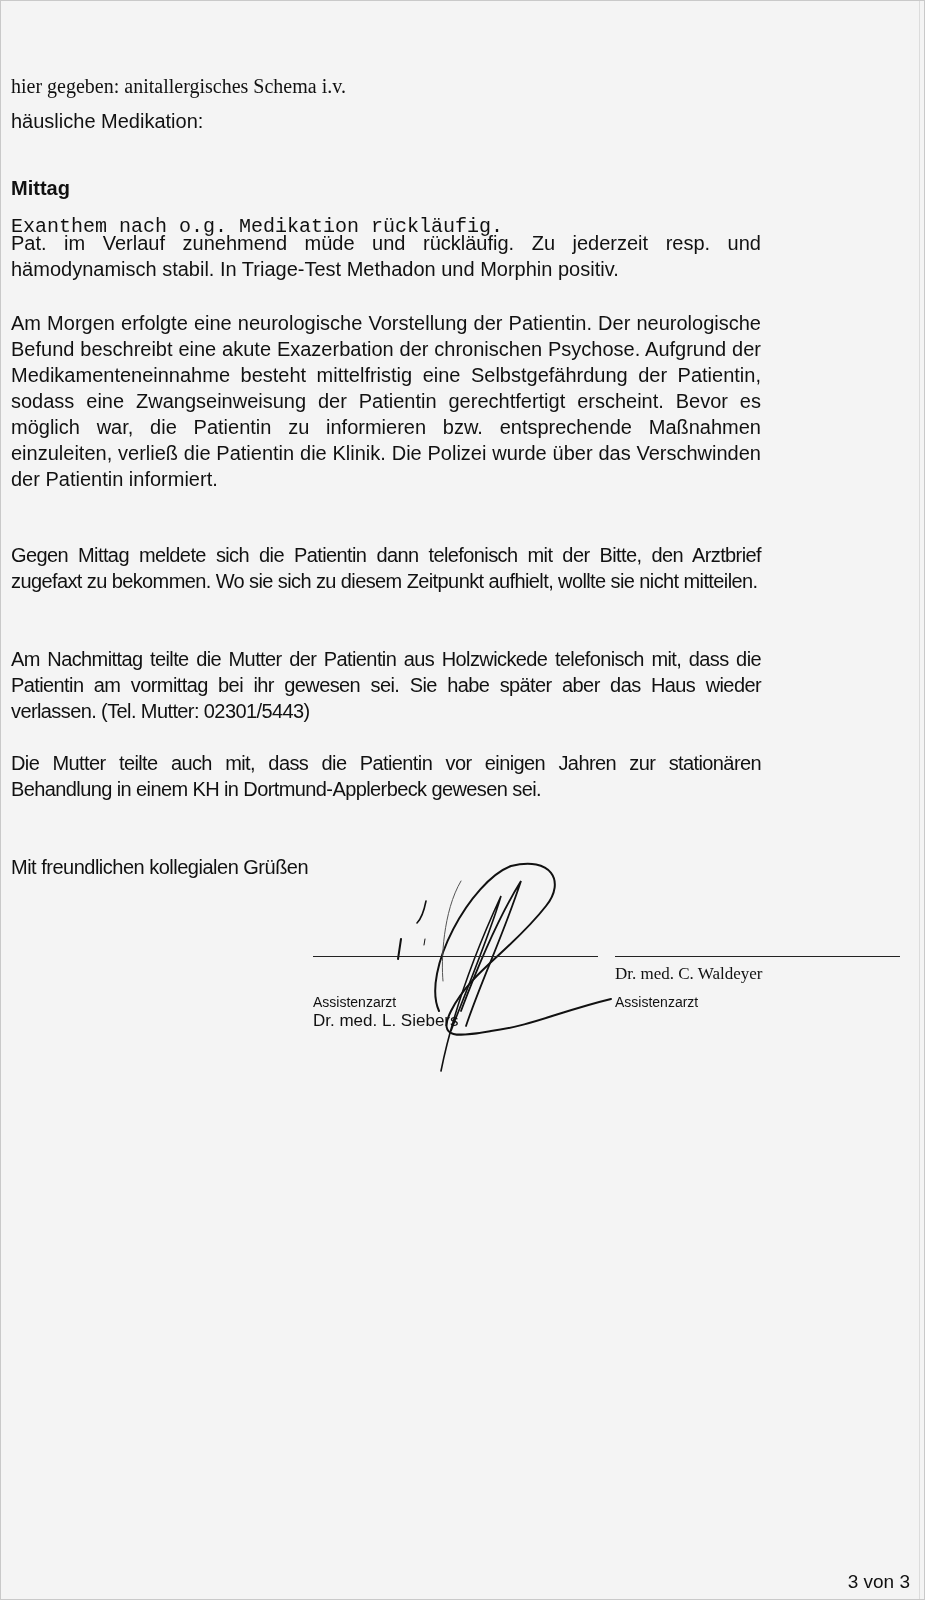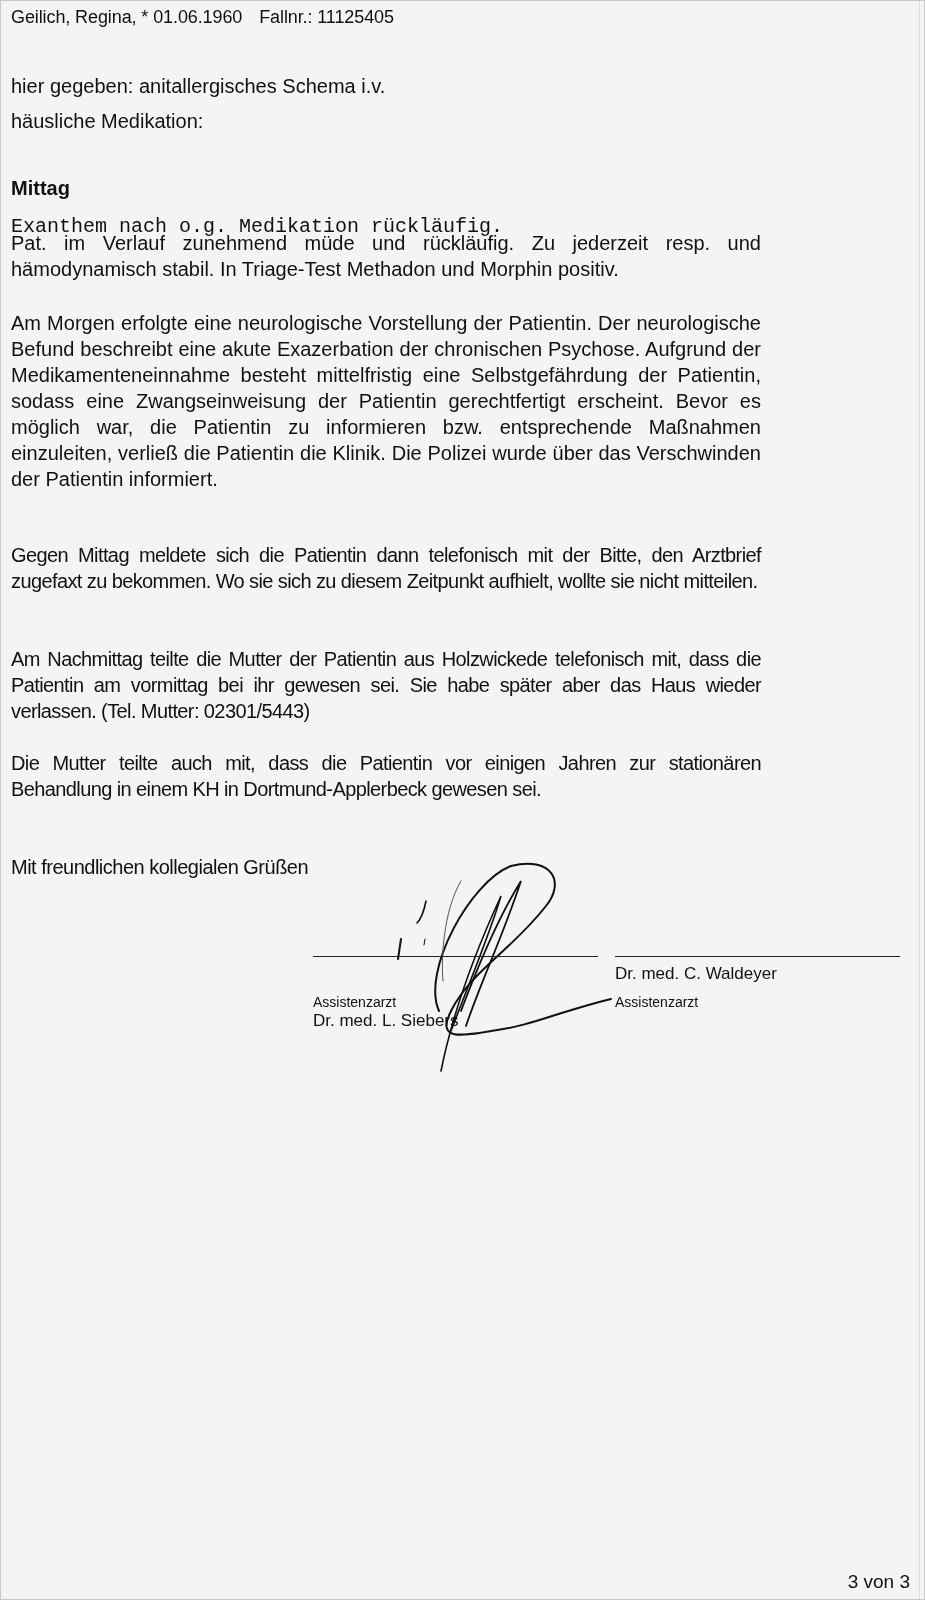--- a/index.html
+++ b/index.html
@@ -34,26 +34,22 @@
   .sig-role { position: absolute; font-size: 14px; white-space: nowrap; }
   .pagenum { position: absolute; right: 14px; top: 1570px; font-size: 19px; margin-left: 32px; }
   svg.signature { position: absolute; left: 380px; top: 860px; }
 </style>
 </head>
 <body>
 
 <div class="page">
   <div class="inner-rule"></div>
 
-  <div class="header">
-    <span>Geilich, Regina, * 01.06.1960</span>
-    <span>Fallnr.: 11125405</span>
-  </div>
 
-  <div class="line" style="top:74px;">hier gegeben: anitallergisches Schema i.v.</div>
+  <div class="line" style="top:74px;font-family:Liberation Serif, serif;">hier gegeben: anitallergisches Schema i.v.</div>
   <div class="line" style="top:109px;">häusliche Medikation:</div>
 
   <div class="line bold" style="top:176px;">Mittag</div>
   <div class="line" style="top:214px;font-family:Liberation Mono, monospace;">Exanthem nach o.g. Medikation rückläufig.</div>
   <div class="just" style="top:229px;">Pat. im Verlauf zunehmend müde und rückläufig. Zu jederzeit resp. und hämodynamisch stabil. In Triage-Test Methadon und Morphin positiv.</div>
 
   <div class="just" style="top:309px;">Am Morgen erfolgte eine neurologische Vorstellung der Patientin. Der neurologische Befund beschreibt eine akute Exazerbation der chronischen Psychose. Aufgrund der Medikamenteneinnahme besteht mittelfristig eine Selbstgefährdung der Patientin, sodass eine Zwangseinweisung der Patientin gerechtfertigt erscheint. Bevor es möglich war, die Patientin zu informieren bzw. entsprechende Maßnahmen einzuleiten, verließ die Patientin die Klinik. Die Polizei wurde über das Verschwinden der Patientin informiert.</div>
 
   <div class="just" style="top:541px; letter-spacing:-0.6px;">Gegen Mittag meldete sich die Patientin dann telefonisch mit der Bitte, den Arztbrief zugefaxt zu bekommen. Wo sie sich zu diesem Zeitpunkt aufhielt, wollte sie nicht mitteilen.</div>
 
@@ -74,17 +70,17 @@
       <path d="M44 78 L43 84" stroke-width="1"></path>
     </g>
   </svg>
 
   <div class="sig-line" style="left:312px; top:955px; width:285px;"></div>
   <div class="sig-line" style="left:614px; top:955px; width:285px;"></div>
 
   <div class="sig-name" style="left:312px; top:963px;margin-top:47px;">Dr. med. L. Siebers</div>
   <div class="sig-role" style="left:312px; top:993px;">Assistenzarzt</div>
 
-  <div class="sig-name" style="left:614px; top:963px;">Dr. med. C. Waldeyer</div>
+  <div class="sig-name" style="left:614px; top:963px;font-family:Liberation Serif, serif;">Dr. med. C. Waldeyer</div>
   <div class="sig-role" style="left:614px; top:993px;">Assistenzarzt</div>
 
   <div class="pagenum">3 von 3</div>
 </div>
 
 </body></html>

